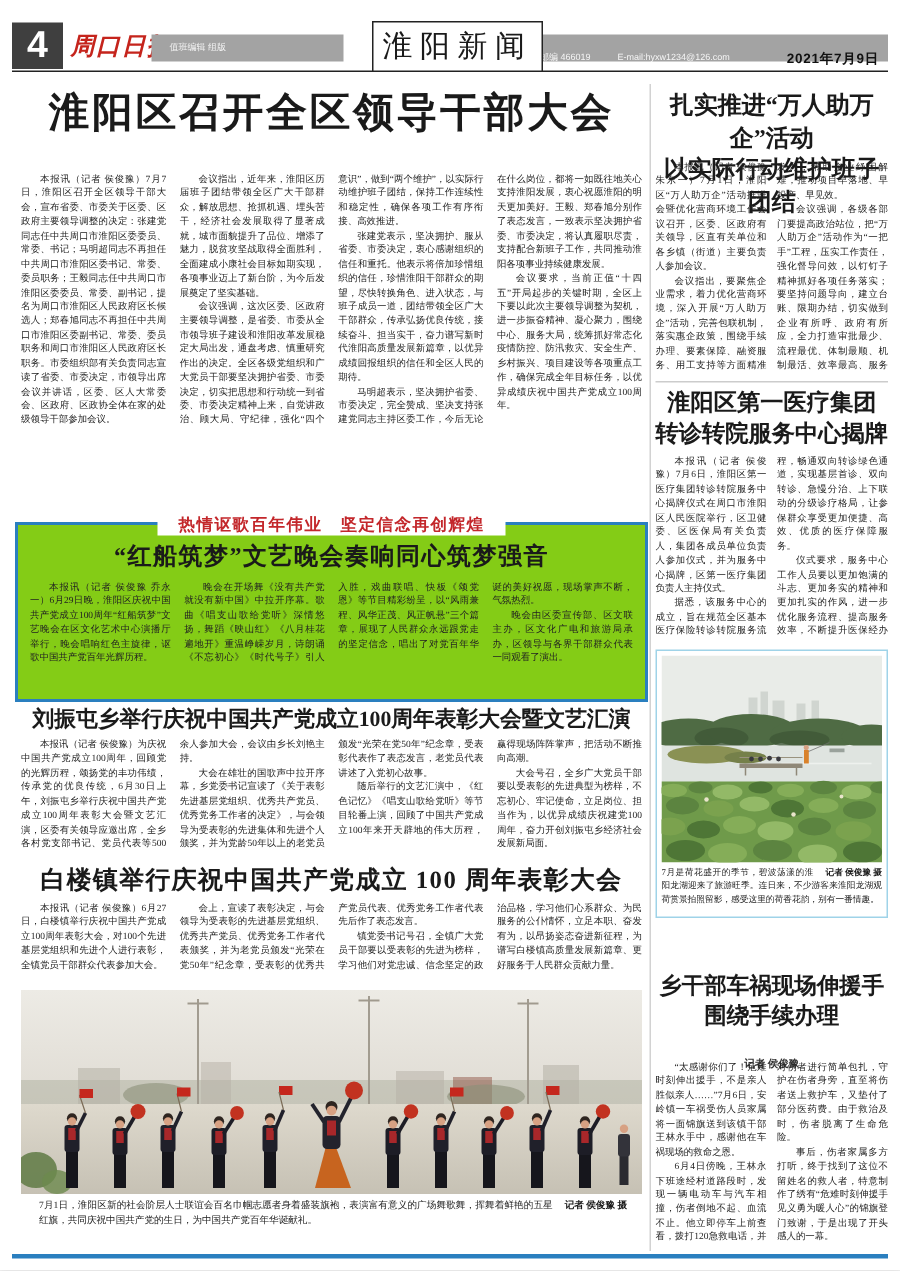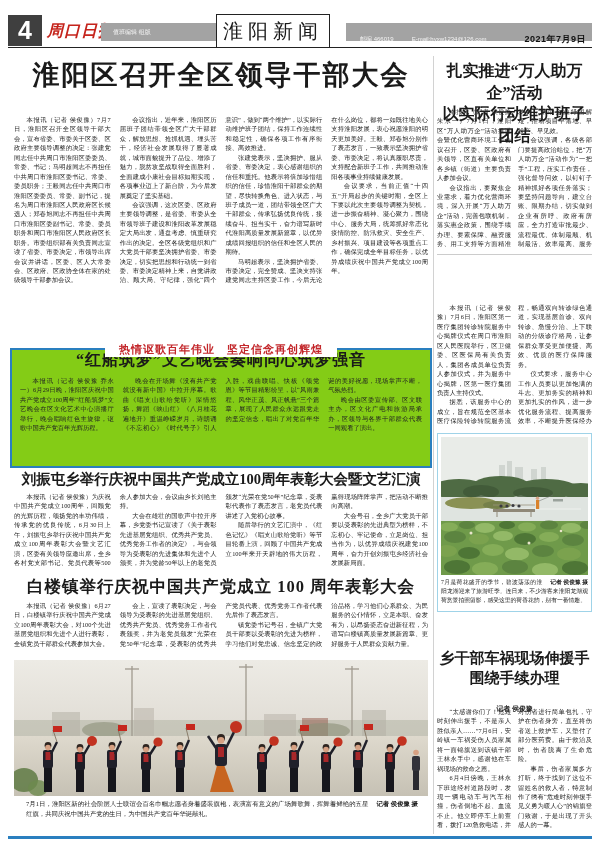--- a/index.html
+++ b/index.html
@@ -9,38 +9,38 @@
   
   .pagenum{position:absolute;left:8px;top:15px;width:34px;height:31px;background:#3f3f3f;color:#fff;
            font-size:25px;font-weight:bold;text-align:center;line-height:31px;font-family:"Liberation Sans",sans-serif;}
   .masthead{position:absolute;left:47px;top:21px;color:#c5241c;font-size:16px;font-weight:bold;
             font-style:italic;letter-spacing:1px;white-space:nowrap;}
   .bar{position:absolute;top:23px;height:18px;background:#a3a3a3;color:#f5f5f5;font-size:6px;
        line-height:18px;font-family:"Liberation Sans",sans-serif;display:flex;align-items:center;}
   .bar-left{left:101px;width:128px;padding-left:12px;box-sizing:border-box;}
   .bar-right{left:346px;width:246px;padding:14px 6px 0 14px;box-sizing:border-box;}
   .bar-right .date{margin-left:auto;color:#111;font-weight:bold;font-size:9px;letter-spacing:.5px;}
-  .section-box{position:absolute;left:216px;top:14px;width:112px;height:32px;background:#fff;
+  .section-box{position:absolute;left:248px;top:14px;width:112px;height:32px;background:#fff;
                border:1.5px solid #222;text-align:center;font-size:20px;letter-spacing:5px;line-height:32px;z-index:2;}
   .header-rule{position:absolute;left:8px;top:47px;width:584px;height:1px;background:#222;}
   
   .cols{font-size:6.3px;line-height:1.5;text-align:justify;color:#222;overflow:hidden;column-gap:9px;}
   .cols p{margin:0;text-indent:2em;}
   .c4{column-count:4;}
   .c2{column-count:2;column-gap:7px;}
   
   .lead-headline{position:absolute;left:12px;top:57px;width:418px;text-align:center;
                  font-size:27px;font-weight:bold;letter-spacing:2px;white-space:nowrap;}
   .lead-subhead{position:absolute;left:12px;top:96px;width:418px;text-align:center;
                 font-size:10px;font-weight:bold;letter-spacing:1px;}
   .lead-body{position:absolute;left:14px;top:115px;width:414px;height:228px;}
   .feature-box{position:absolute;left:10px;top:348px;width:418px;height:116px;border:2px solid #2a7fbf;background:#84cc16;}
   .kicker{position:absolute;top:-8px;left:50%;transform:translateX(-50%);background:#fff;
           padding:0 14px;color:#c3272b;font-weight:bold;font-size:11px;white-space:nowrap;letter-spacing:1px;}
-  .feature-headline{text-align:center;font-size:16px;font-weight:bold;letter-spacing:1px;}
+  .feature-headline{margin-top:11px;text-align:center;font-size:16px;font-weight:bold;letter-spacing:1px;}
   .feature-body{margin:5px 8px 0 8px;height:62px;}
   .liu-headline{position:absolute;left:12px;top:470px;width:418px;text-align:center;font-size:14.5px;font-weight:bold;white-space:nowrap;}
   .liu-body{position:absolute;left:14px;top:492px;width:414px;height:80px;}
   .bailou-headline{position:absolute;left:12px;top:576px;width:418px;text-align:center;font-size:16.5px;font-weight:bold;letter-spacing:1px;}
   .bailou-body{position:absolute;left:14px;top:601px;width:414px;height:56px;}
   .stage-photo{position:absolute;left:14px;top:660px;width:414px;height:136px;}
   .stage-caption{position:absolute;left:26px;top:799px;width:392px;font-size:6.4px;line-height:1.6;text-align:justify;}
   .credit{float:right;font-weight:bold;margin-left:8px;}
   .bottom-rule{position:absolute;left:8px;top:836px;width:584px;height:3px;background:#2a7fbf;}
   .col-divider{position:absolute;left:433px;top:56px;width:1px;height:778px;background:#d2d2d2;}
@@ -275,20 +275,24 @@
     <div>以实际行动维护班子团结</div>
   </div>
   <div class="wanren-body cols c2">
       <p>本报讯（记者 侯俊豫 朱东一）7月1日，淮阳区“万人助万企”活动推进会暨优化营商环境工作会议召开，区委、区政府有关领导，区直有关单位和各乡镇（街道）主要负责人参加会议。</p>
       <p>会议指出，要聚焦企业需求，着力优化营商环境，深入开展“万人助万企”活动，完善包联机制，落实惠企政策，围绕手续办理、要素保障、融资服务、用工支持等方面精准发力，帮助企业纾困解难，推动项目早落地、早投产、早见效。</p>
       <p>会议强调，各级各部门要提高政治站位，把“万人助万企”活动作为“一把手”工程，压实工作责任，强化督导问效，以钉钉子精神抓好各项任务落实；要坚持问题导向，建立台账、限期办结，切实做到企业有所呼、政府有所应，全力打造审批最少、流程最优、体制最顺、机制最活、效率最高、服务最好的一流营商环境，以高质量服务保障高质量发展。</p>
     </div>
 
   <div class="r-rule"></div>
 
+  <div class="r-headline yiliao-headline">
+    <div>淮阳区第一医疗集团</div>
+    <div>转诊转院服务中心揭牌</div>
+  </div>
   <div class="yiliao-body cols c2">
       <p>本报讯（记者 侯俊豫）7月6日，淮阳区第一医疗集团转诊转院服务中心揭牌仪式在周口市淮阳区人民医院举行，区卫健委、区医保局有关负责人，集团各成员单位负责人参加仪式，并为服务中心揭牌，区第一医疗集团负责人主持仪式。</p>
       <p>据悉，该服务中心的成立，旨在规范全区基本医疗保险转诊转院服务流程，畅通双向转诊绿色通道，实现基层首诊、双向转诊、急慢分治、上下联动的分级诊疗格局，让参保群众享受更加便捷、高效、优质的医疗保障服务。</p>
       <p>仪式要求，服务中心工作人员要以更加饱满的斗志、更加务实的精神和更加扎实的作风，进一步优化服务流程、提高服务效率，不断提升医保经办服务水平，努力营造高效便捷的医保服务环境，办实事、办好事，把惠民政策落到实处，切实增强人民群众的获得感、幸福感。</p>
     </div>
 
   <div class="lake-box">
     <svg class="lake-photo" viewBox="0 0 147 138" preserveAspectRatio="none">
       <rect x="0" y="0" width="147" height="62" fill="#e9ece8"></rect>
       <g fill="#b9bfba" opacity=".5">

